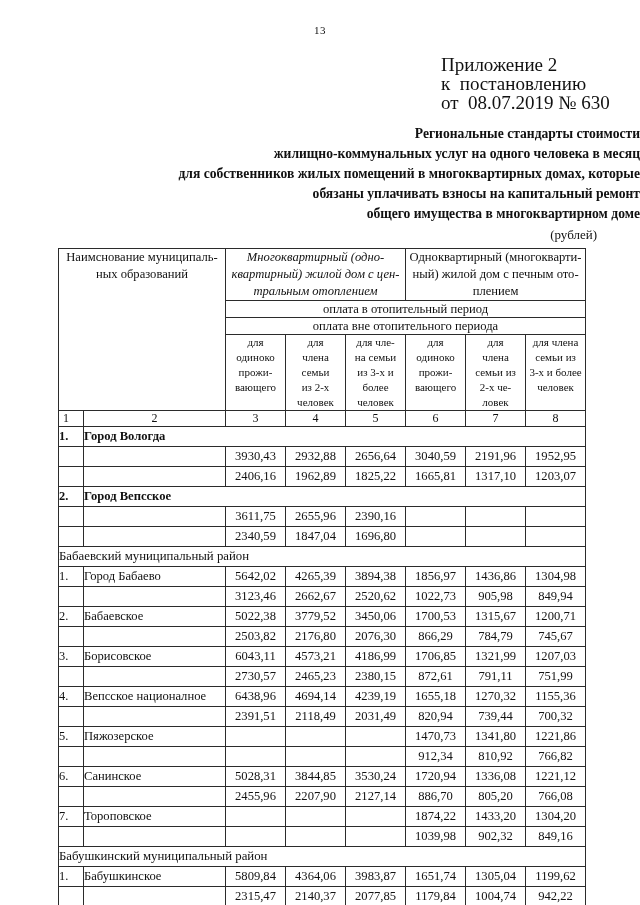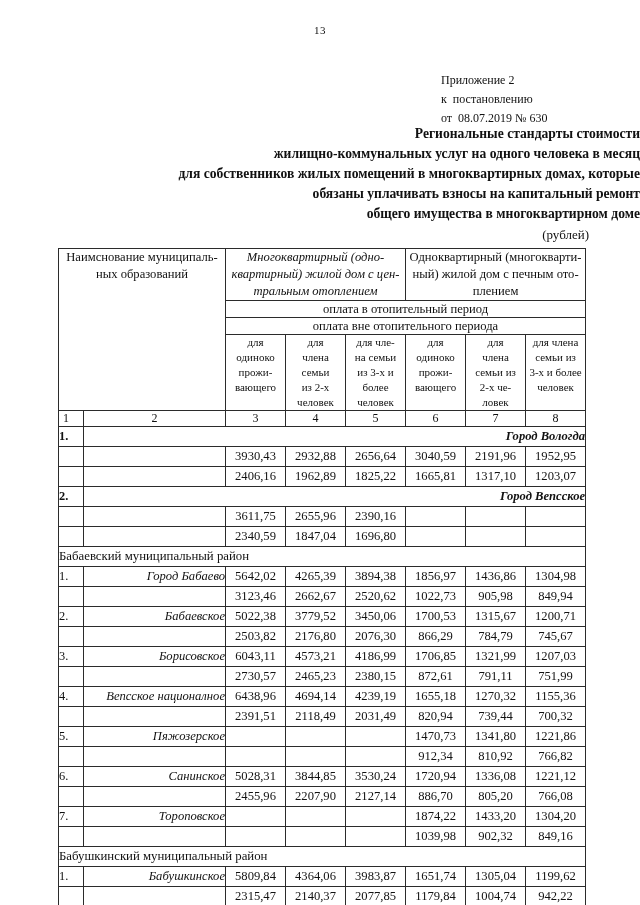--- a/index.html
+++ b/index.html
@@ -31,45 +31,44 @@
     text-align: center;
     font-size: 11px;
     letter-spacing: 0.5px;
   }
 
   
   .appendix {
     position: absolute;
     top: 55px;
     left: 441px;
-    font-size: 12px;
+    font-size: 19px;
     line-height: 19px;
     white-space: nowrap;
-    margin-top: 16px;
   }
   .appendix div { white-space: pre; }
 
   
   .doc-title {
     position: absolute;
     top: 124px;
     left: 0;
     width: 640px;
     text-align: right;
     font-weight: bold;
     font-size: 13.6px;
     line-height: 20px;
   }
   .doc-title div { white-space: nowrap; }
 
   
   .currency-note {
     position: absolute;
     top: 227px;
-    left: 4px;
+    left: 12px;
     width: 585px;
     text-align: right;
     font-size: 13px;
   }
 
   
   .tbl-wrap {
     position: absolute;
     top: 248px;
     left: 58px;
@@ -137,26 +136,25 @@
   .colnum.left { text-align: left; padding-left: 4px; }
 
   .r-idx {
     text-align: left;
     padding: 1px 2px 1px 4px;
     height: 19px;
     line-height: 18px;
     font-size: 12.4px;
   }
   .r-name {
-    text-align: right;
+    text-align: left;
     padding: 1px 4px 1px 7px;
     height: 19px;
     line-height: 18px;
     font-size: 12.6px;
-    font-style: italic;
   }
   .r-name.bold, .r-idx.bold { font-weight: bold; }
   .r-val {
     text-align: center;
     padding: 1px 2px;
     height: 19px;
     line-height: 18px;
     font-size: 12.6px;
   }
   .district {

